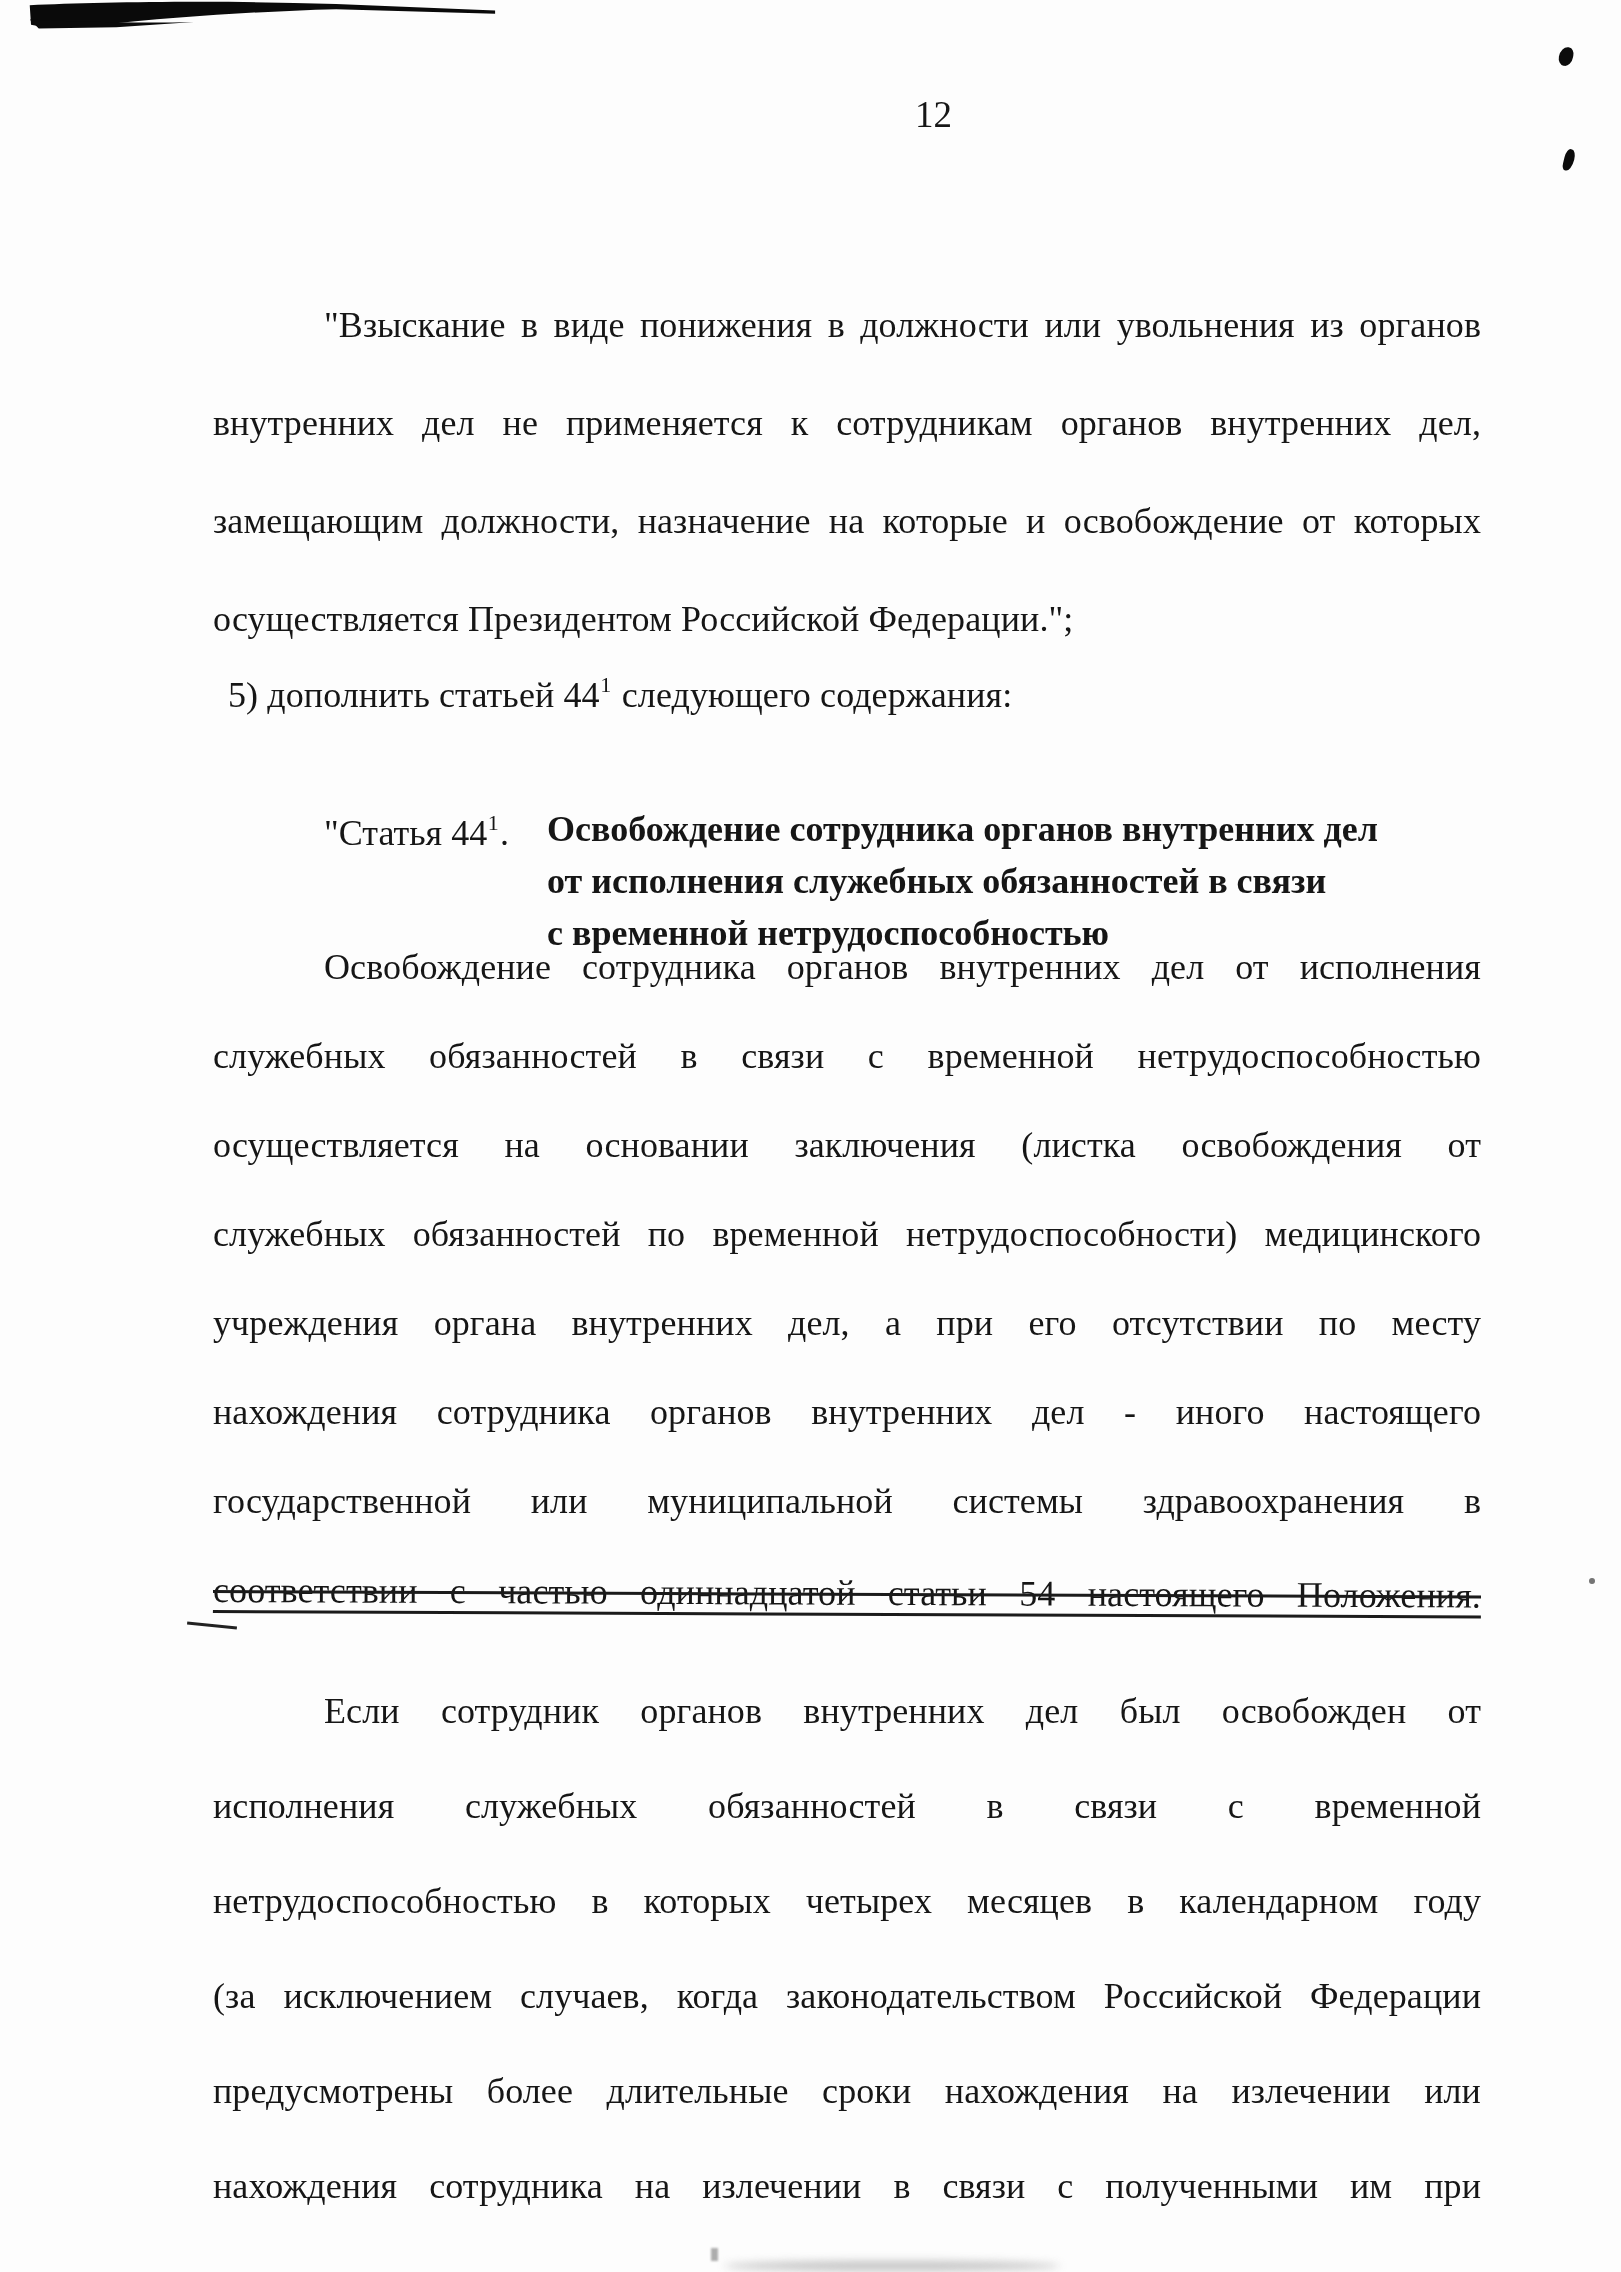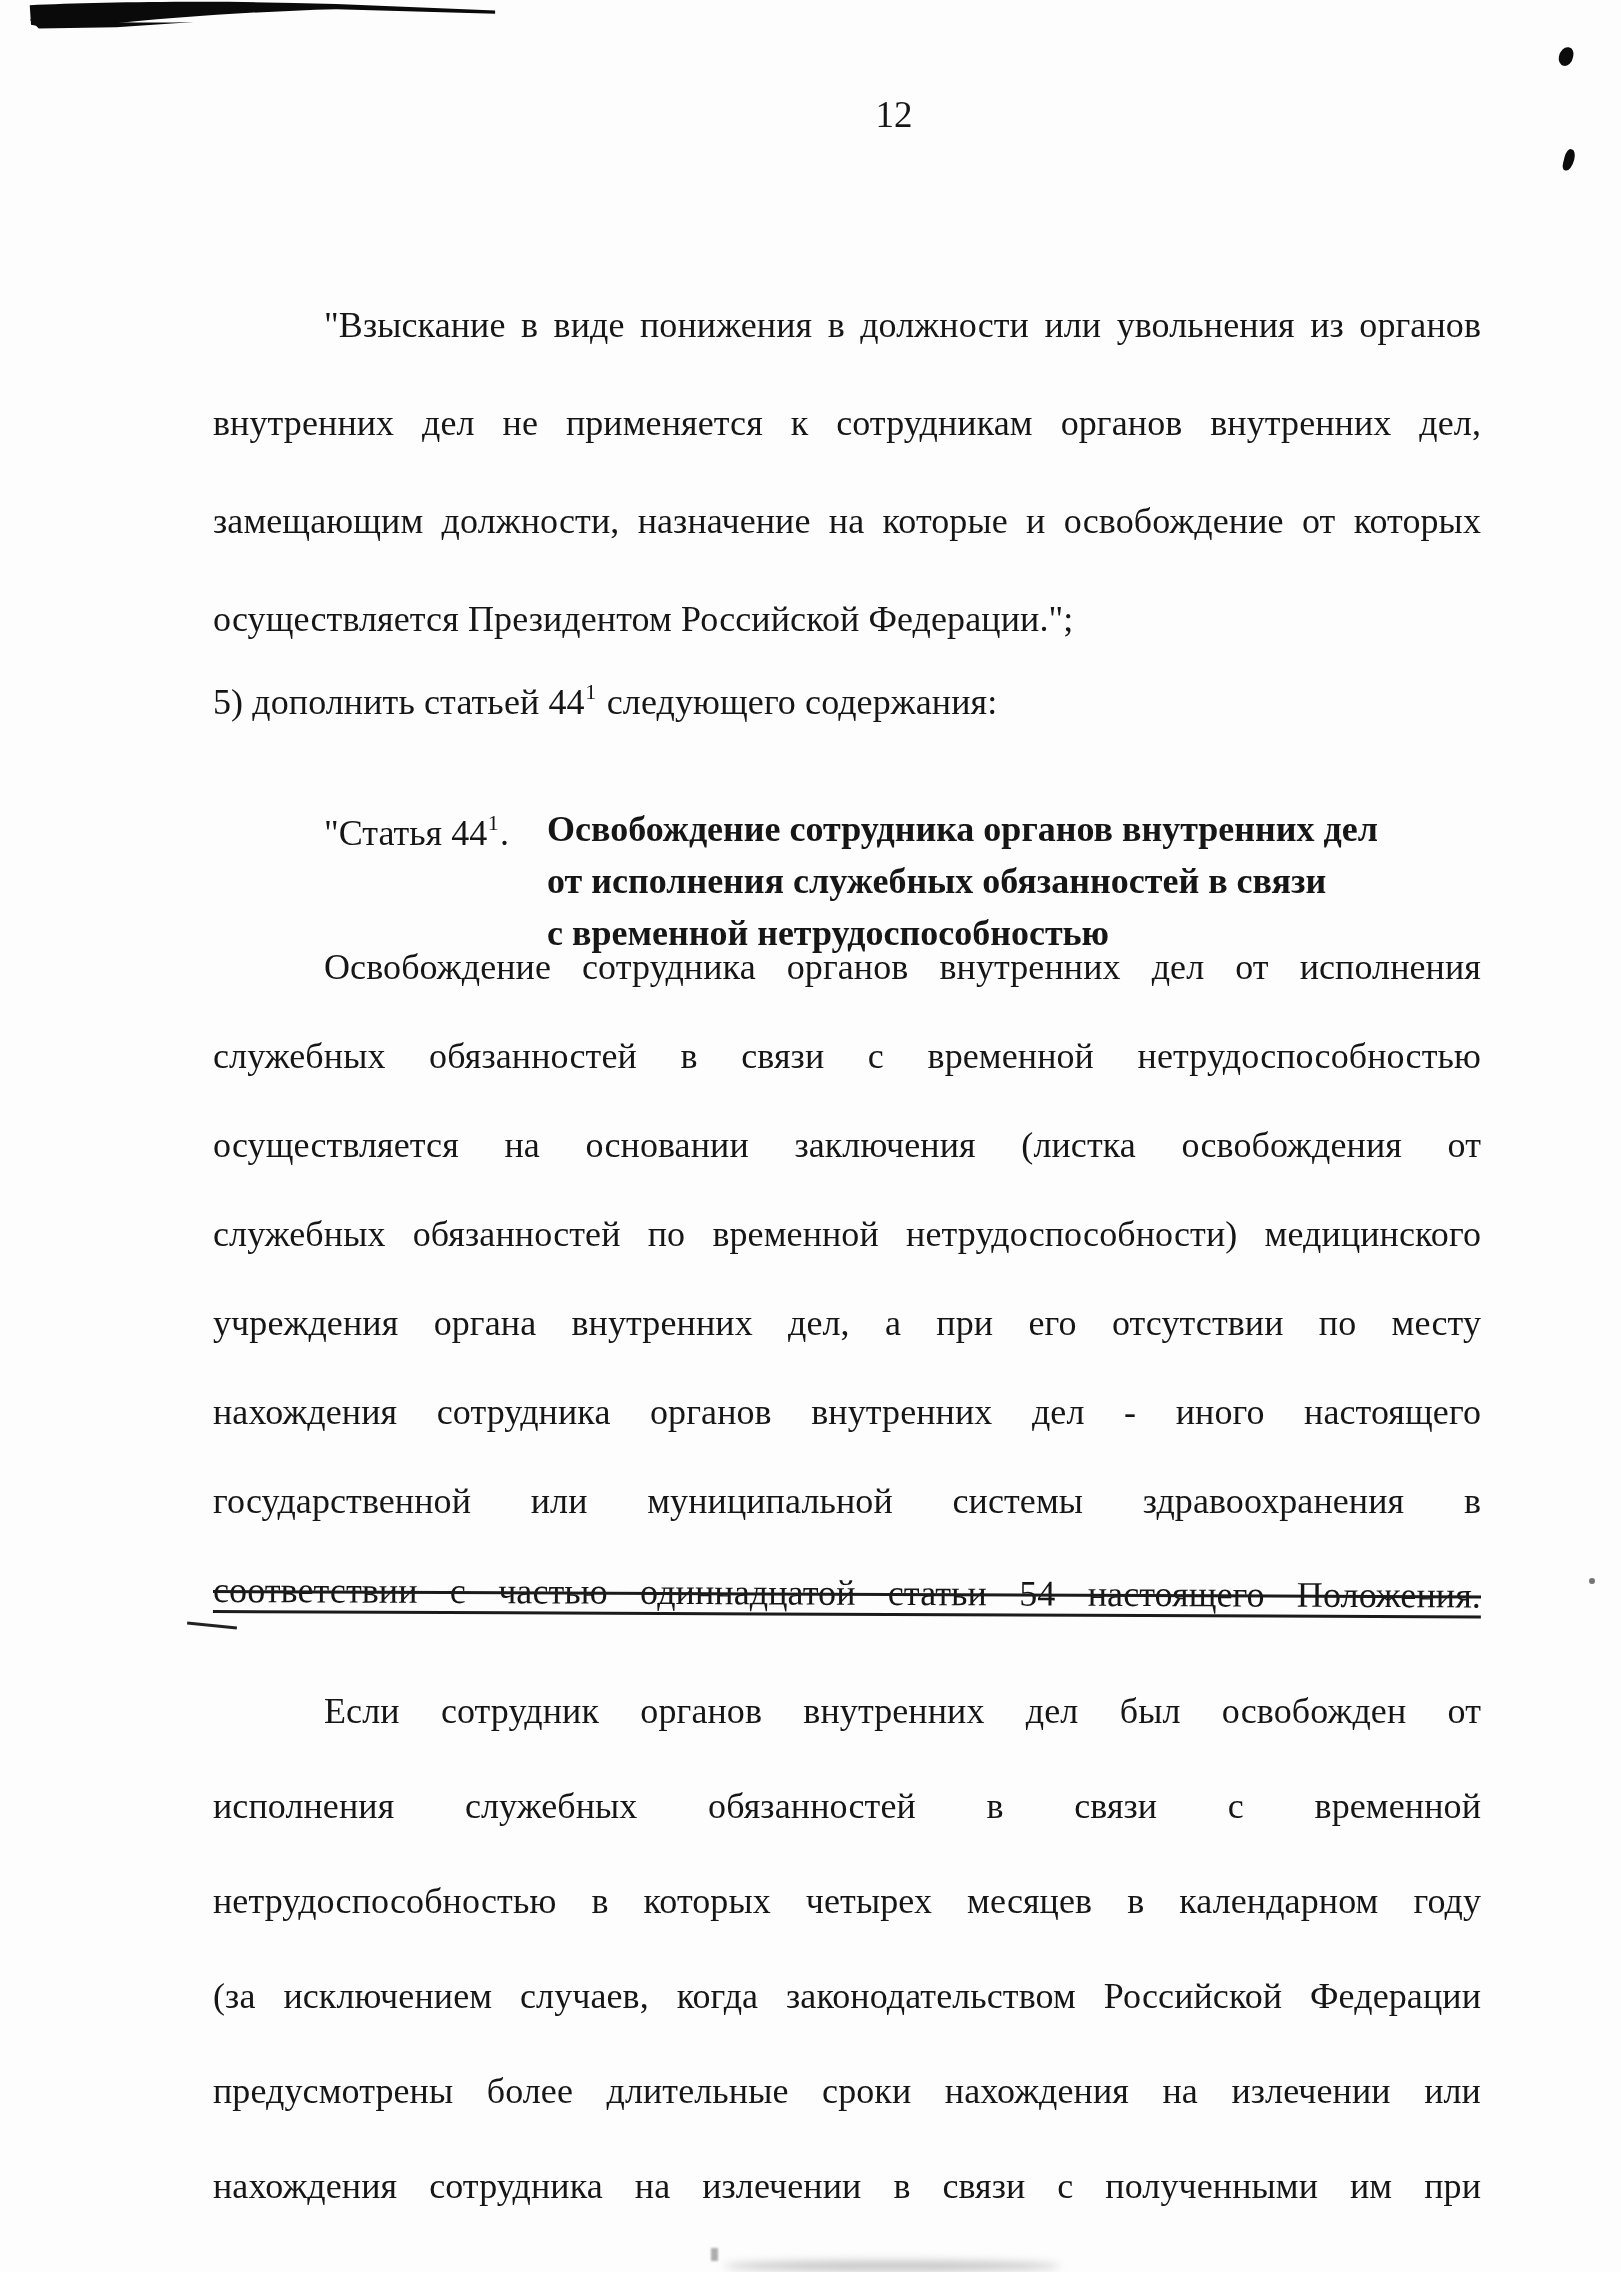--- a/index.html
+++ b/index.html
@@ -30,28 +30,28 @@
     text-justify: inter-word;
   }
   .block .line.j { text-align-last: justify; }
   .block .line.ind { padding-left: 111px; }
 
   #page-number {
     position: absolute;
     left: 836px;
     top: 93px;
     width: 116px;
-    text-align: center;
+    text-align: right;
     font-size: 37px;
   }
 
   #para1 { top: 276px; }
   #para1 .line { height: 98px; line-height: 98px; }
 
-  #item5 { top: 658px; height: 97px; line-height: 88px; }
+  #item5 { top: 658px; height: 97px; line-height: 74px; margin-left: 15px; }
 
   #article-label {
     position: absolute;
     left: 324px;
     top: 807px;
     font-size: 36px;
     line-height: 52px;
   }
   #article-title {
     position: absolute;

